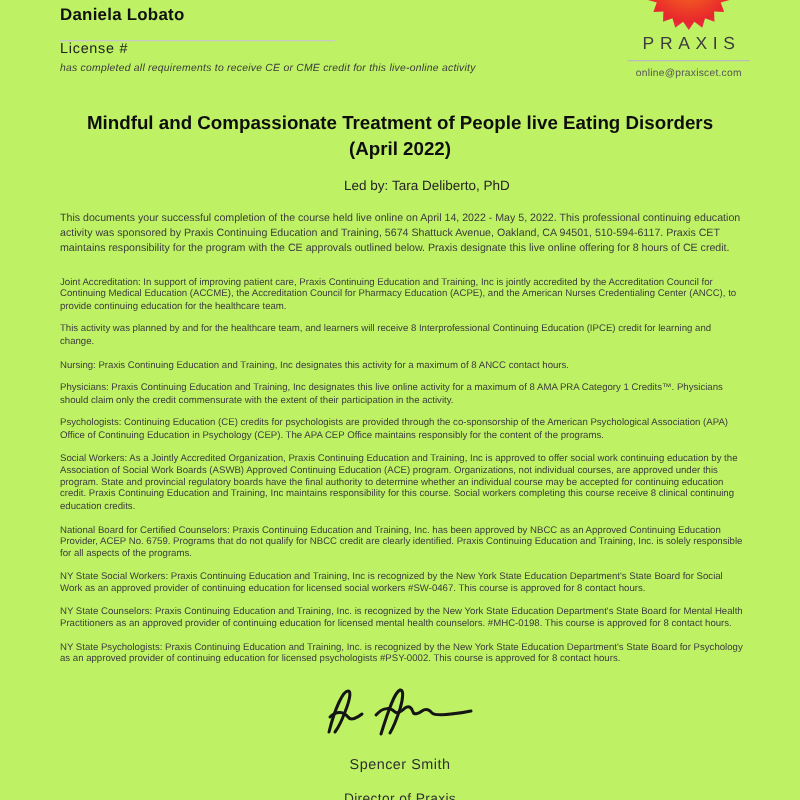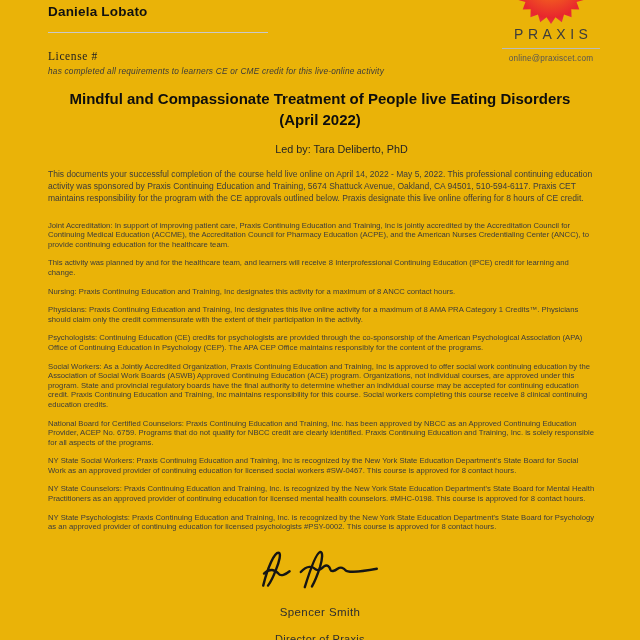--- a/index.html
+++ b/index.html
@@ -1,25 +1,25 @@
 <!DOCTYPE html>
 <html><head>
 <meta charset="utf-8">
 <style>
   html,body { margin:0; padding:0; background:#fff; }
   .page {
-    position:relative; width:640px; height:640px; background:#eab308;
+    position:relative; width:640px; height:640px; background:#bef264;
     overflow:hidden; font-family:"Liberation Sans", sans-serif; color:#3c3c3c;
   }
 
   
   .header-left { position:absolute; left:48px; top:4px; width:400px; }
   .recipient-name { font-size:13.5px; font-weight:bold; color:#111; letter-spacing:0.2px; }
   .license-rule { margin-top:13px; width:220px; border-top:1px solid #c9c9c9; height:0; }
-  .license-label { margin-top:17px; font-size:11.5px; color:#222; letter-spacing:0.6px;font-family:Liberation Serif, serif; }
+  .license-label { margin-top:0; font-size:11.5px; color:#222; letter-spacing:0.6px; }
   .tagline { margin-top:4px; font-size:8.3px; font-style:italic; color:#3b3b3b; letter-spacing:0.2px; }
 
   
   .logo-block { position:absolute; top:0; left:497px; width:108px; text-align:center; }
   .starburst-clip { height:24px; overflow:hidden; display:flex; justify-content:center; }
   .starburst-clip svg { margin-top:-46px; }
   .brand-name { margin-top:2px; font-size:14px; letter-spacing:4.5px; padding-left:4.5px;
                 color:#3d3d3d; font-weight:400; }
   .org-address { margin-top:4px; font-size:8.2px; line-height:10.5px; color:#555; letter-spacing:0.2px; }
   .org-divider { width:98px; margin:6px auto 0; border-top:1px solid #bbbbbb; height:0; }
@@ -44,21 +44,21 @@
 </style>
 </head>
 <body>
 
 <div class="page">
 
   <div class="header-left">
     <div class="recipient-name">Daniela Lobato</div>
     <div class="license-rule"></div>
     <div class="license-label">License #</div>
-    <div class="tagline">has completed all requirements to learners CE or CME credit for this live-online activity</div>
+    <div class="tagline">has completed all requirements to receive CE or CME credit for this live-online activity</div>
   </div>
 
   <div class="logo-block">
     <div class="starburst-clip">
       <svg width="70" height="70" viewBox="0 0 100 100" aria-hidden="true">
         <defs>
           <radialGradient id="sunGrad" cx="50%" cy="38%" r="68%">
             <stop offset="0%" stop-color="#F9A51A"></stop>
             <stop offset="42%" stop-color="#F05123"></stop>
             <stop offset="78%" stop-color="#E8262D"></stop>

